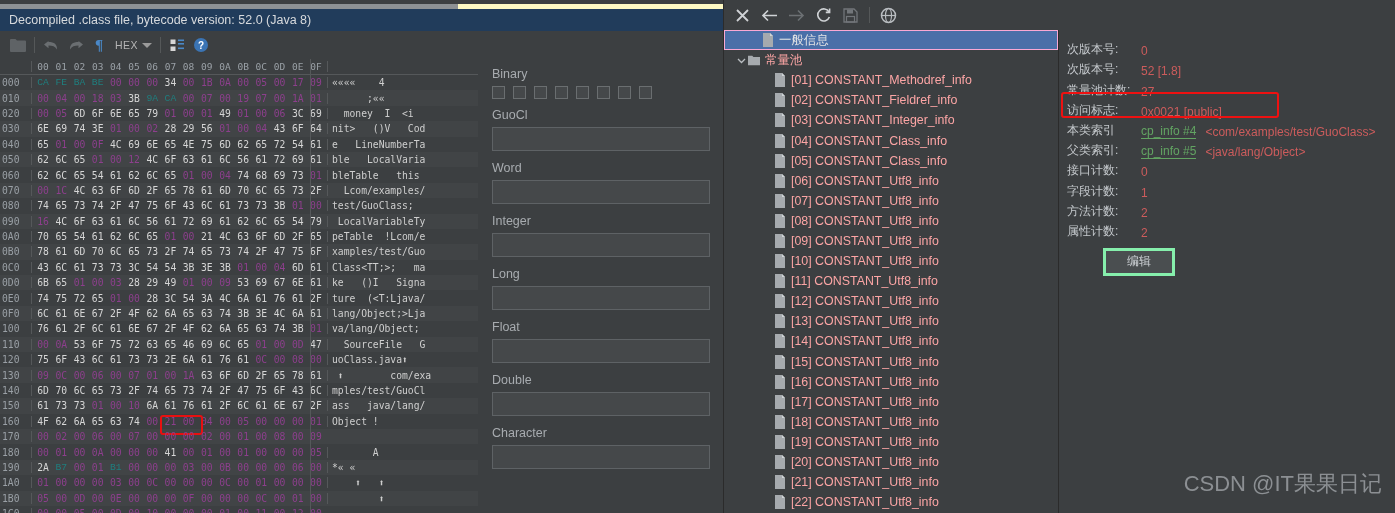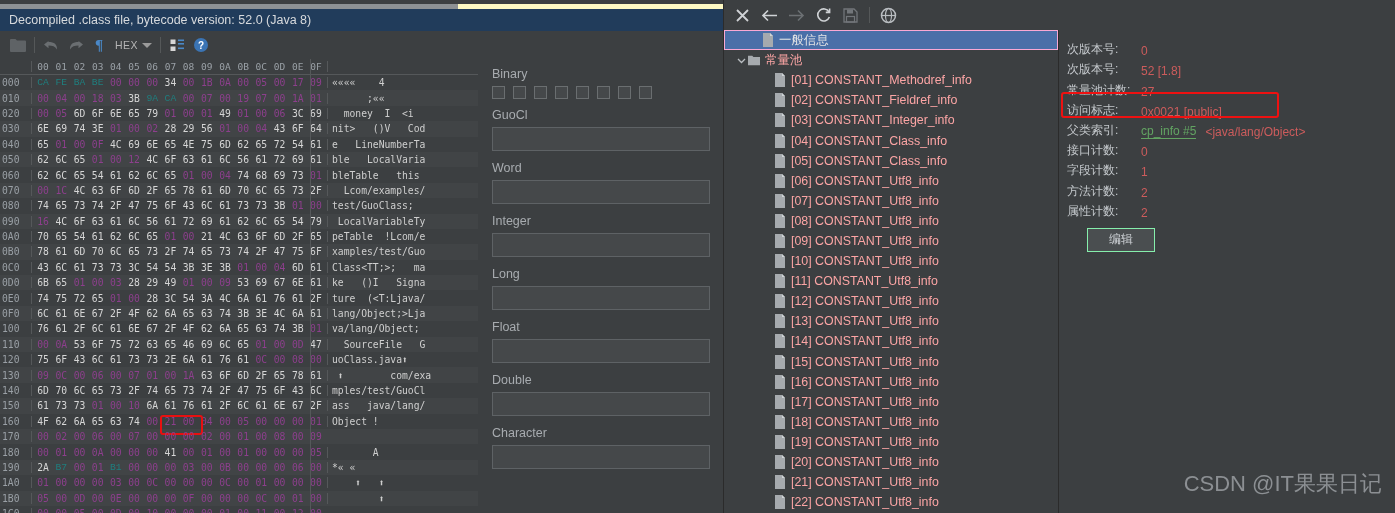--- a/index.html
+++ b/index.html
@@ -76,22 +76,22 @@
   .trow .ind{display:inline-block;}
   .ficon{width:12px;height:14px;margin-right:5px;flex:none;}
 
   .detailpane{position:absolute;left:334px;top:30px;width:338px;height:483px;background:#3c3f41;
               border-left:1px solid #2b2b2b;padding:8px 0 0 8px;box-sizing:border-box;}
   .drow{display:flex;align-items:flex-end;height:20.2px;font-size:12px;white-space:nowrap;}
   .dkey{width:74px;color:#c4c8cc;flex:none;}
   .dval{color:#cc5c5c;}
   .dlink{color:#62a462;border-bottom:1px solid #62a462;margin-right:9px;}
   .dtype{color:#cc5c5c;}
-  .editbtn{margin-top:8px;margin-left:20px;width:66px;height:22px;background:#4a4e50;
-           border:1px solid #86efac;color:#d0d4d8;font-size:12px;display:flex;
+  .editbtn{margin-top:8px;margin-left:36px;width:66px;height:22px;background:#4a4e50;
+           border:3px solid #86efac;color:#d0d4d8;font-size:12px;display:flex;
            align-items:center;justify-content:center;font-family:"Liberation Sans",sans-serif;}
   .hlflag{position:absolute;left:2px;top:62px;width:214px;height:22px;border:2px solid #ee1111;
           border-radius:3px;pointer-events:none;}
 
   .watermark{position:absolute;right:14px;bottom:14px;font-size:22px;color:#9a9ea2;opacity:.85;
              font-family:"Liberation Sans",sans-serif;white-space:nowrap;}
 
   svg{display:block;}
 </style>
 </head>
@@ -1168,20 +1168,25 @@
           </div>
           <div class="drow">
             <span class="dkey">常量池计数:</span>
             <span class="dval">27</span>
           </div>
           <div class="drow">
             <span class="dkey">访问标志:</span>
             <span class="dval">0x0021 [public]</span>
           </div>
           <div class="drow">
+            <span class="dkey">本类索引</span>
+            <span class="dlink">cp_info #4</span>
+            <span class="dtype">&lt;com/examples/test/GuoClass&gt;</span>
+          </div>
+          <div class="drow">
             <span class="dkey">父类索引:</span>
             <span class="dlink">cp_info #5</span>
             <span class="dtype">&lt;java/lang/Object&gt;</span>
           </div>
           <div class="drow">
             <span class="dkey">接口计数:</span>
             <span class="dval">0</span>
           </div>
           <div class="drow">
             <span class="dkey">字段计数:</span>

